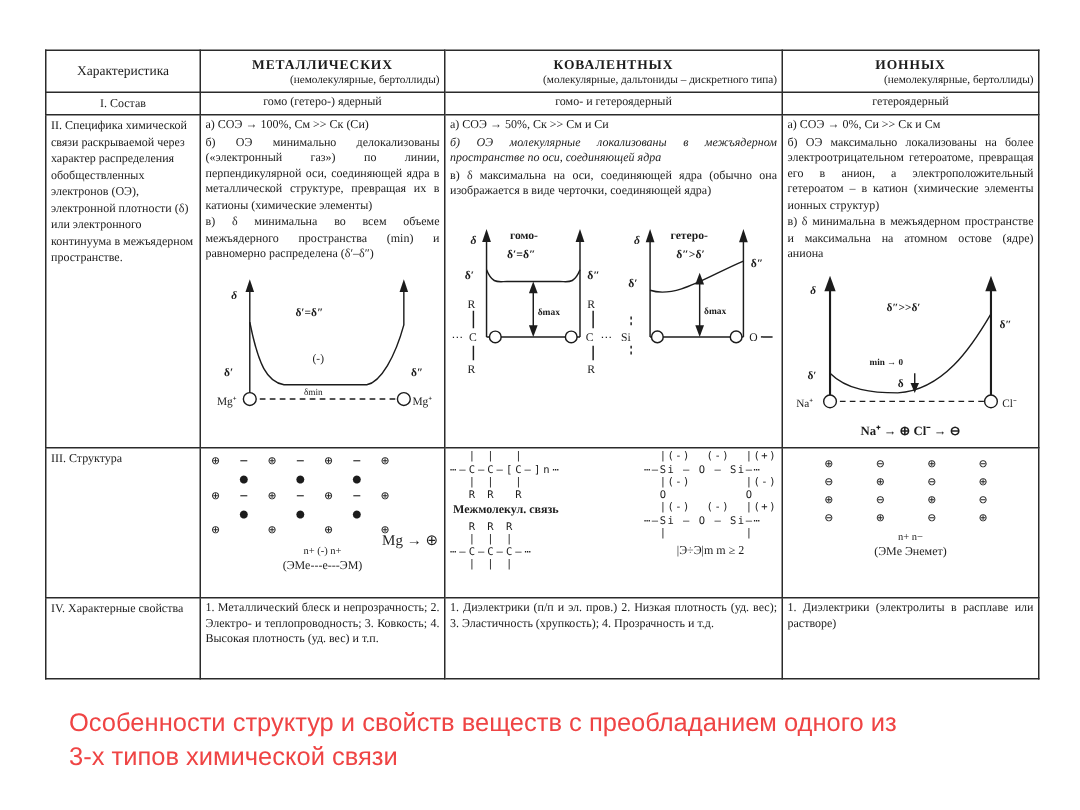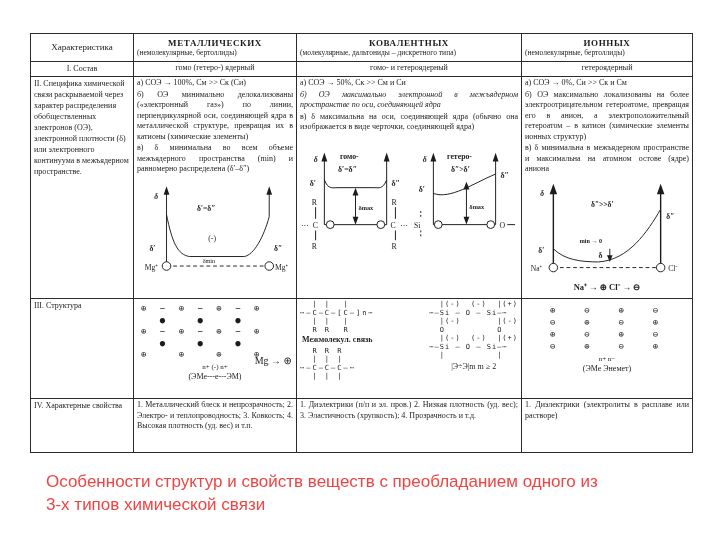--- a/index.html
+++ b/index.html
@@ -10,21 +10,21 @@
   }
   table.main {
     position:absolute; left:30px; top:33px; width:662px;
     border-collapse:collapse; table-layout:fixed;
   }
   td { border:1px solid #2b2b2b; vertical-align:top; padding:1px 3px; font-size:8px; line-height:10.5px; }
   tr.r0 { height:28px; } tr.r1 { height:15px; } tr.r2 { height:222px; }
   tr.r3 { height:100px; } tr.r4 { height:54px; } tr.r5 { height:16px; }
   .hd { vertical-align:middle; }
   .hd-title { font-weight:bold; font-size:9px; text-align:center; letter-spacing:0.6px; }
-  .hd-sub { font-size:7.5px; text-align:left; line-height:9px; }
+  .hd-sub { font-size:7.5px; text-align:right; line-height:9px; }
   .hd-char { text-align:center; vertical-align:middle; font-size:9px; }
   .center { text-align:center; }
   .lbl { font-size:8px; line-height:11px; }
   .para { text-align:justify; margin-bottom:1px; }
   .ital { font-style:italic; }
   .diag-row { display:flex; justify-content:space-between; margin-top:2px; }
   svg.diag { display:block; margin:2px auto 0 auto; }
   svg text { font-family:"Liberation Serif", serif; font-size:8px; fill:#1c1c1c; }
   svg text.b { font-weight:bold; }
   svg text.i { font-style:italic; }
@@ -112,21 +112,21 @@
           <text class="b" x="12" y="76">δ′</text>
           <text class="b" x="143" y="76">δ″</text>
           <text class="sm" x="68" y="89">δmin</text>
           <text x="7" y="96">Mg⁺</text>
           <text x="144" y="96">Mg⁺</text>
         </svg>
       </td>
 
       <td>
         <div class="para">а) СОЭ → 50%, Ск &gt;&gt; См и Си</div>
-        <div class="para ital">б) ОЭ максимально электронной в межъядерном пространстве по оси, соединяющей ядра</div>
+        <div class="para ital">б) ОЭ молекулярные локализованы в межъядерном пространстве по оси, соединяющей ядра</div>
         <div class="para">в) δ максимальна на оси, соединяющей ядра (обычно она изображается в виде черточки, соединяющей ядра)</div>
         <div class="diag-row">
           <svg class="diag" width="110" height="113" viewBox="0 0 113 116">
             <line class="ln" x1="24" y1="90" x2="24" y2="22"></line>
             <polygon class="fl" points="24,16 21,25 27,25"></polygon>
             <line class="ln" x1="88" y1="90" x2="88" y2="22"></line>
             <polygon class="fl" points="88,16 85,25 91,25"></polygon>
             <path class="ln" d="M24,44 C28,54 32,52 38,52 L74,52 C80,52 84,54 88,44"></path>
             <line class="ln" x1="56" y1="86" x2="56" y2="56"></line>
             <polygon class="fl" points="56,52 53,60 59,60"></polygon>

